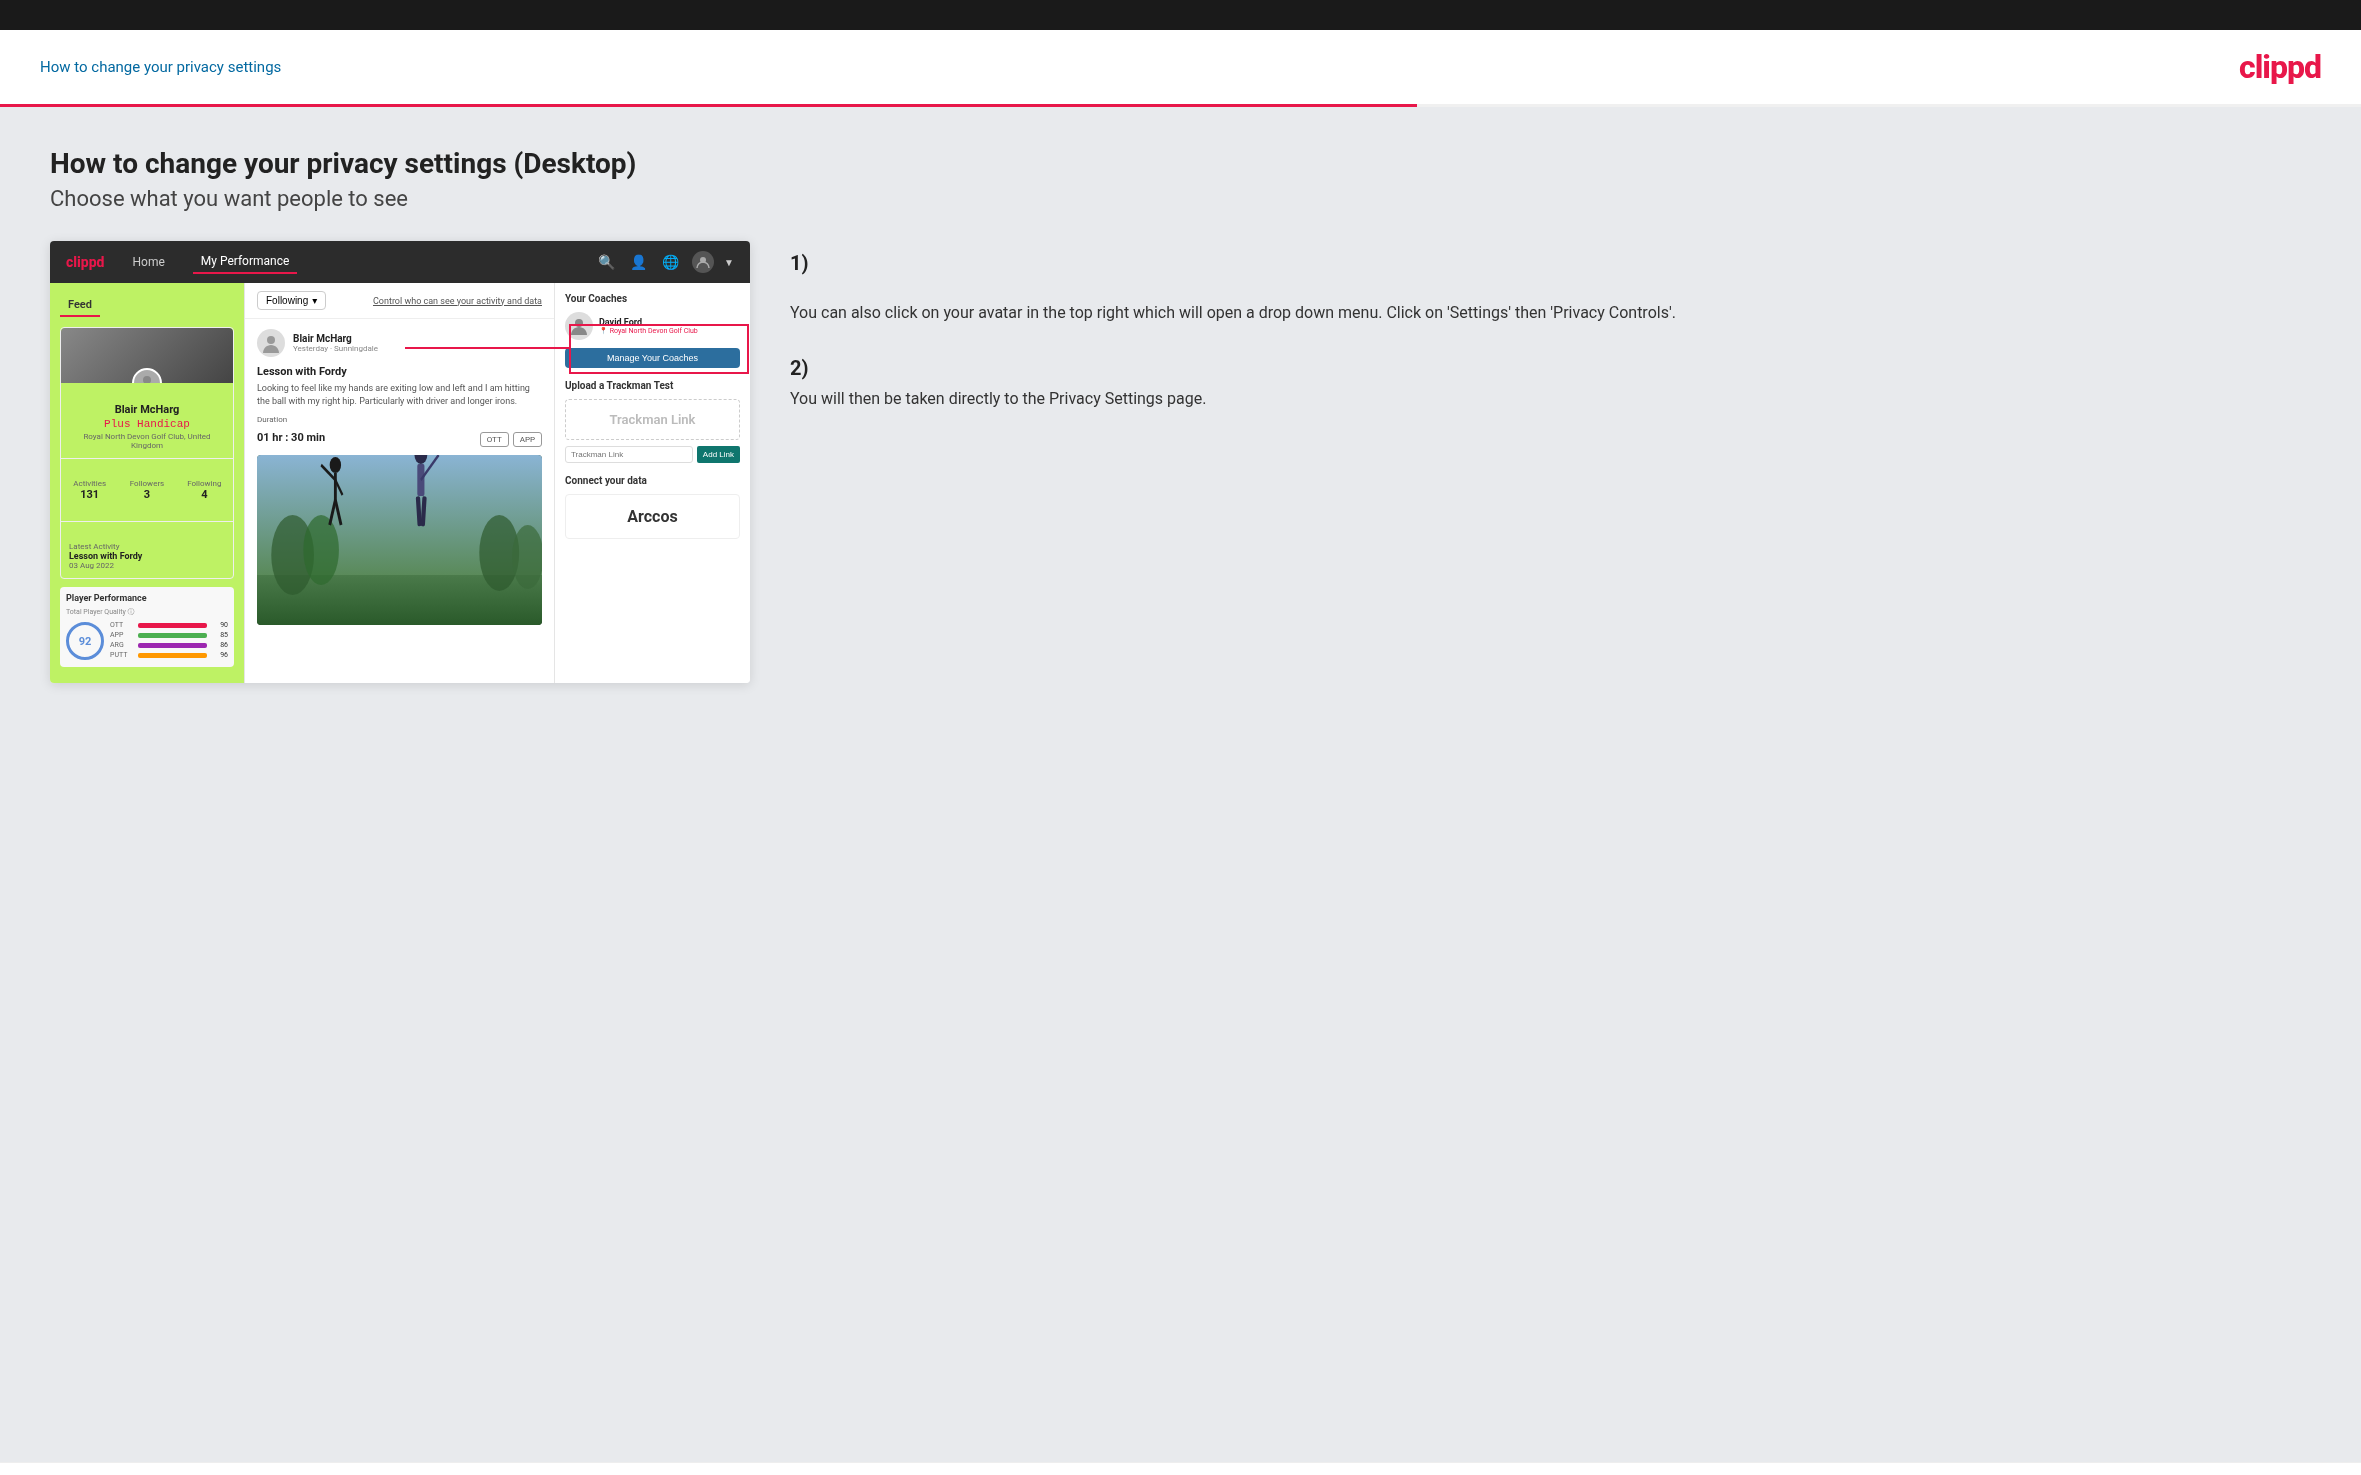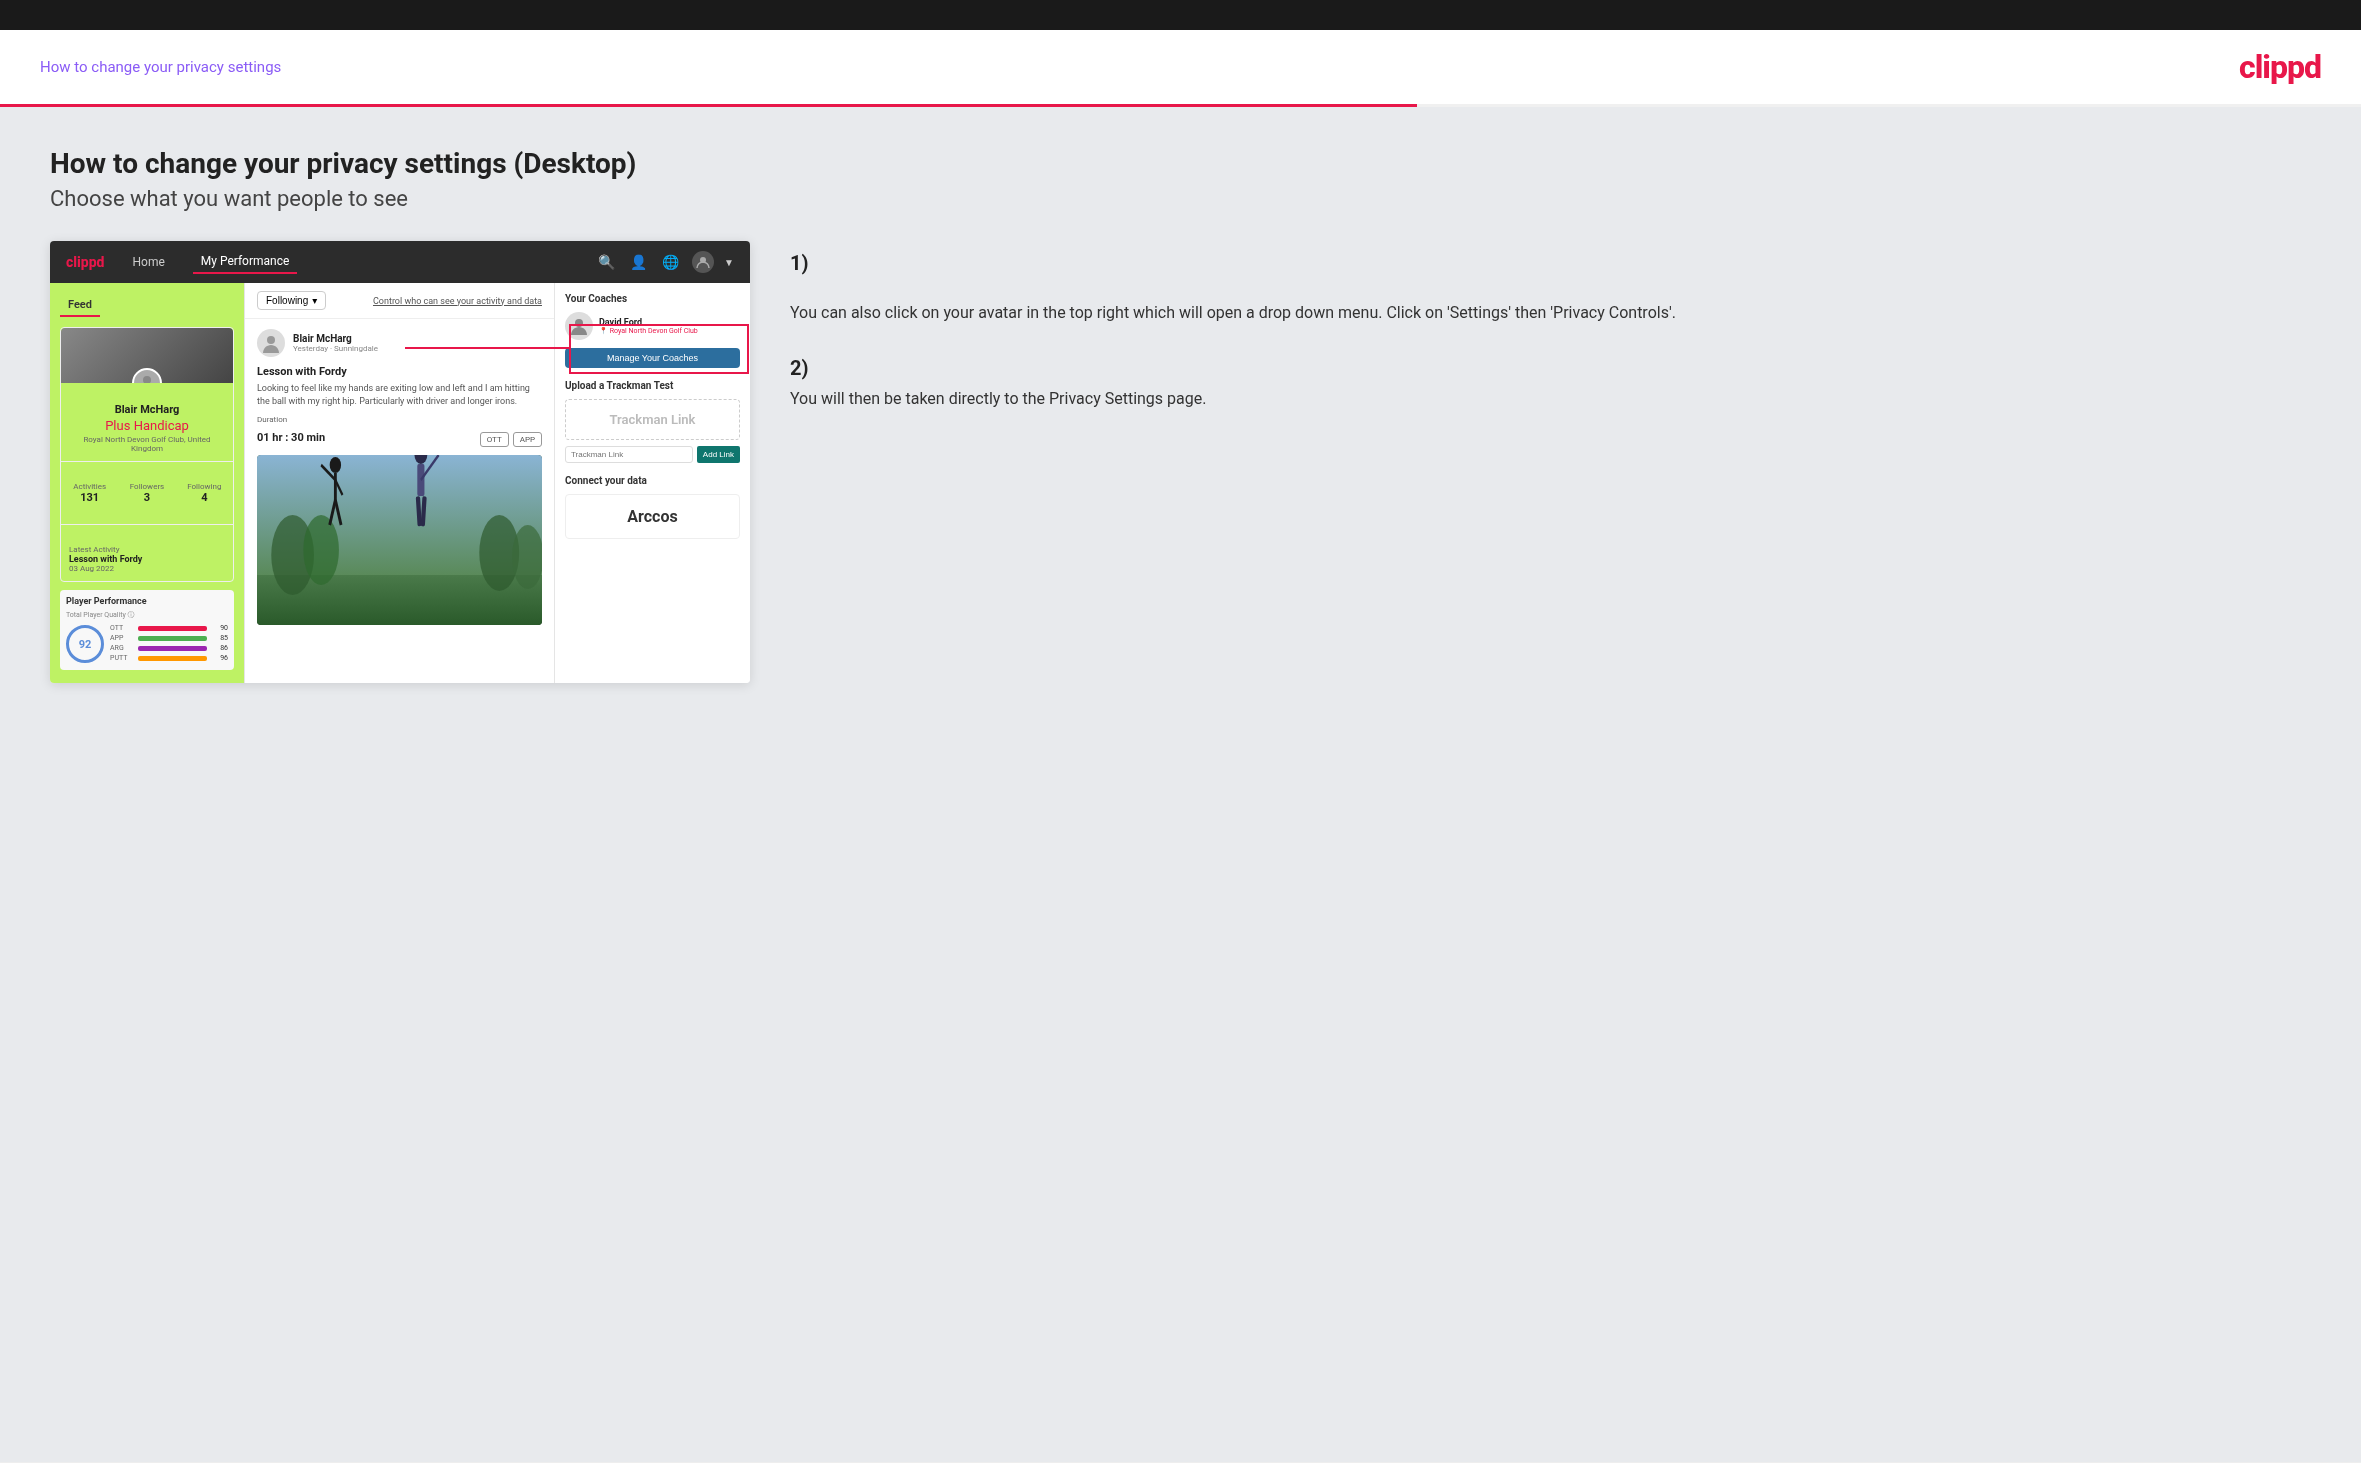--- a/index.html
+++ b/index.html
@@ -20,21 +20,21 @@
     
     .site-header {
       display: flex;
       align-items: center;
       justify-content: space-between;
       padding: 18px 40px;
       background: #fff;
     }
     .site-header-title {
       font-size: 15px;
-      color: #8b5cf6;
+      color: #0369a1;
     }
     .logo {
       font-size: 32px;
       font-weight: 800;
       color: #e8174a;
       letter-spacing: -1px;
     }
 
     .header-divider {
       height: 3px;
@@ -184,23 +184,24 @@
       margin-top: 20px;
       text-align: center;
       padding: 0 6px;
     }
     .app-profile-name {
       font-size: 11px;
       font-weight: 700;
       color: #222;
     }
     .app-profile-subtitle {
-      font-size: 13px;
+      font-size: 11px;
       color: #e8174a;
       margin: 2px 0;
+      font-family: Liberation Mono, monospace;
     }
     .app-profile-club {
       font-size: 8px;
       color: #666;
     }
     .app-stats-row {
       display: flex;
       justify-content: space-between;
       margin: 8px 0;
       padding: 20px 0;

